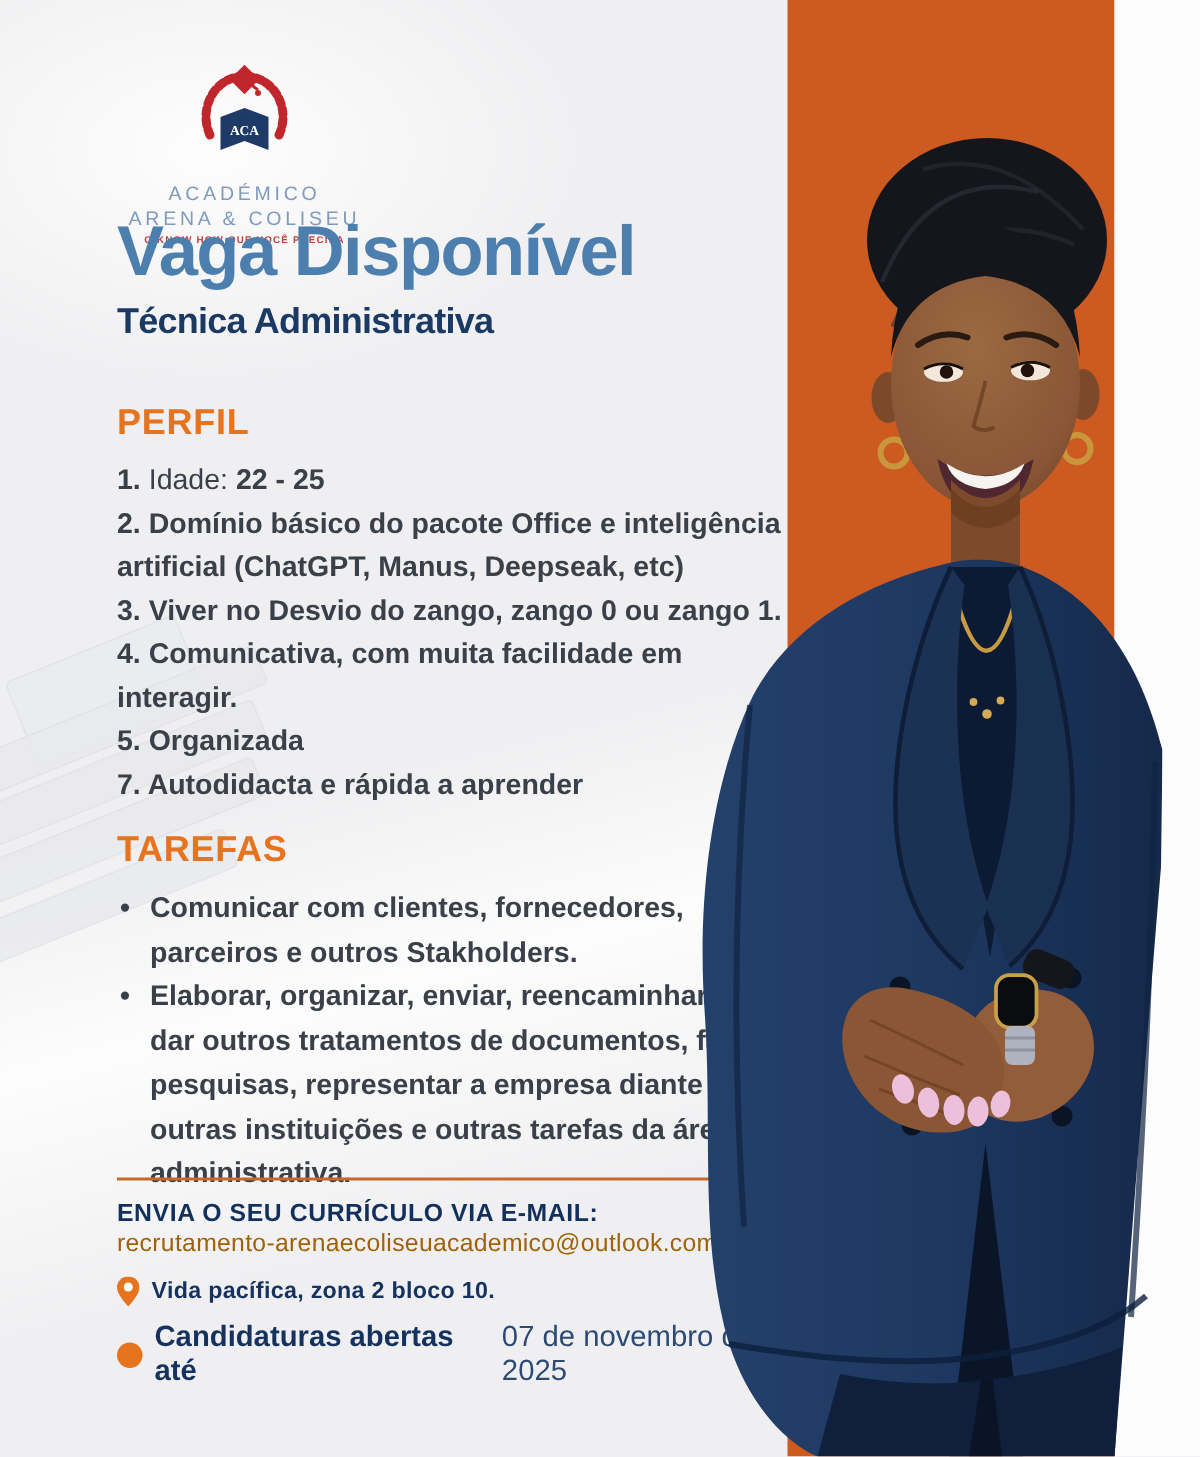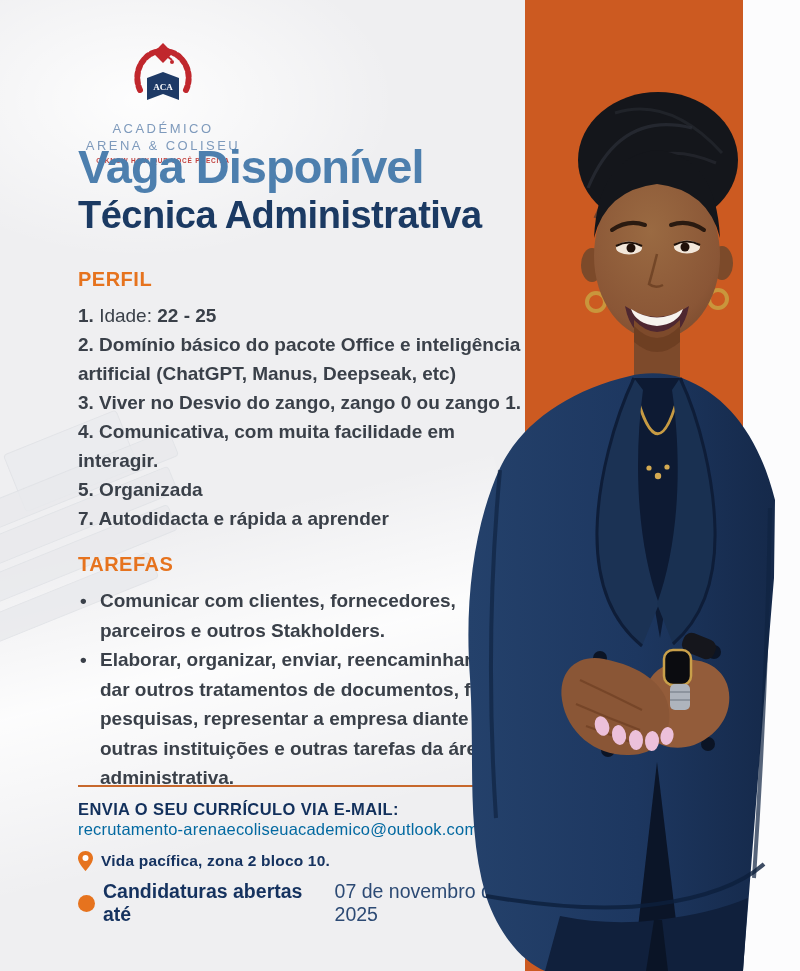--- a/index.html
+++ b/index.html
@@ -28,40 +28,40 @@
   
   .content{position:absolute;z-index:2;}
 
   .logo{left:70px;top:42px;width:186px;text-align:center;}
   .logo .emblem{display:block;margin:0 auto 4px auto;}
   .logo .name{color:#7e9abc;font-size:13px;letter-spacing:2.5px;line-height:17px;font-weight:400;}
   .logo .tagline{color:#c2423f;font-size:6.5px;letter-spacing:.8px;font-weight:700;margin-top:3px;}
 
   .title{left:78px;top:141px;width:460px;}
   .title .t1{color:#4d7fae;font-size:47px;font-weight:600;letter-spacing:-1px;line-height:52px;}
-  .title .t2{color:#1b3a63;font-size:38px;font-weight:800;letter-spacing:-.5px;line-height:40px;margin-top:2px;}
-
-  .section-h{color:#e6731e;font-size:20px;font-weight:800;letter-spacing:.5px;}
+  .title .t2{color:#1b3a63;font-size:24px;font-weight:800;letter-spacing:-.5px;line-height:40px;margin-top:2px;}
+
+  .section-h{color:#e6731e;font-size:24px;font-weight:800;letter-spacing:.5px;}
 
   .perfil{left:78px;top:268px;width:452px;}
   .perfil ol{list-style:none;margin:10px 0 0 0;padding:0;}
   .perfil li{color:#3a4049;font-size:19px;font-weight:600;line-height:29px;}
   .perfil li .lbl{font-weight:400;}
 
   .tarefas{left:78px;top:553px;width:432px;}
   .tarefas ul{list-style:none;margin:10px 0 0 0;padding:0;}
   .tarefas li{color:#3a4049;font-size:19px;font-weight:600;line-height:29.5px;
     padding-left:22px;position:relative;}
   .tarefas li .dot{position:absolute;left:2px;top:0;}
 
   .divider{position:absolute;left:78px;top:785px;width:422px;height:2px;background:#c7682c;z-index:2;}
 
   .contact{left:78px;top:799px;width:430px;}
   .contact .lbl{color:#12305c;font-size:16.5px;font-weight:800;letter-spacing:.4px;line-height:20px;}
-  .contact .email{color:#0369a1;font-size:16.5px;font-weight:400;letter-spacing:.2px;line-height:21px;}
+  .contact .email{color:#a16207;font-size:16.5px;font-weight:400;letter-spacing:.2px;line-height:21px;}
 
   .location{left:78px;top:851px;width:430px;display:flex;align-items:center;gap:8px;}
   .location .txt{color:#163360;font-size:15.5px;font-weight:700;letter-spacing:.2px;}
 
   .deadline{left:78px;top:880px;width:460px;display:flex;align-items:center;gap:8px;}
   .deadline .bullet{width:17px;height:17px;border-radius:50%;background:#e6731e;flex:0 0 17px;}
   .deadline .b{color:#15325f;font-size:19.5px;font-weight:800;}
   .deadline .r{color:#2c4a74;font-size:19.5px;font-weight:400;margin-left:5px;}
 
   

